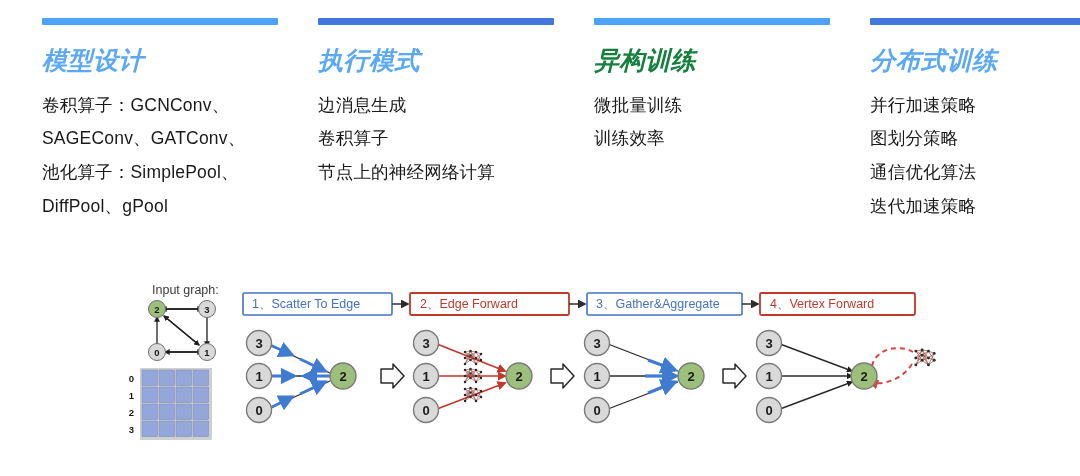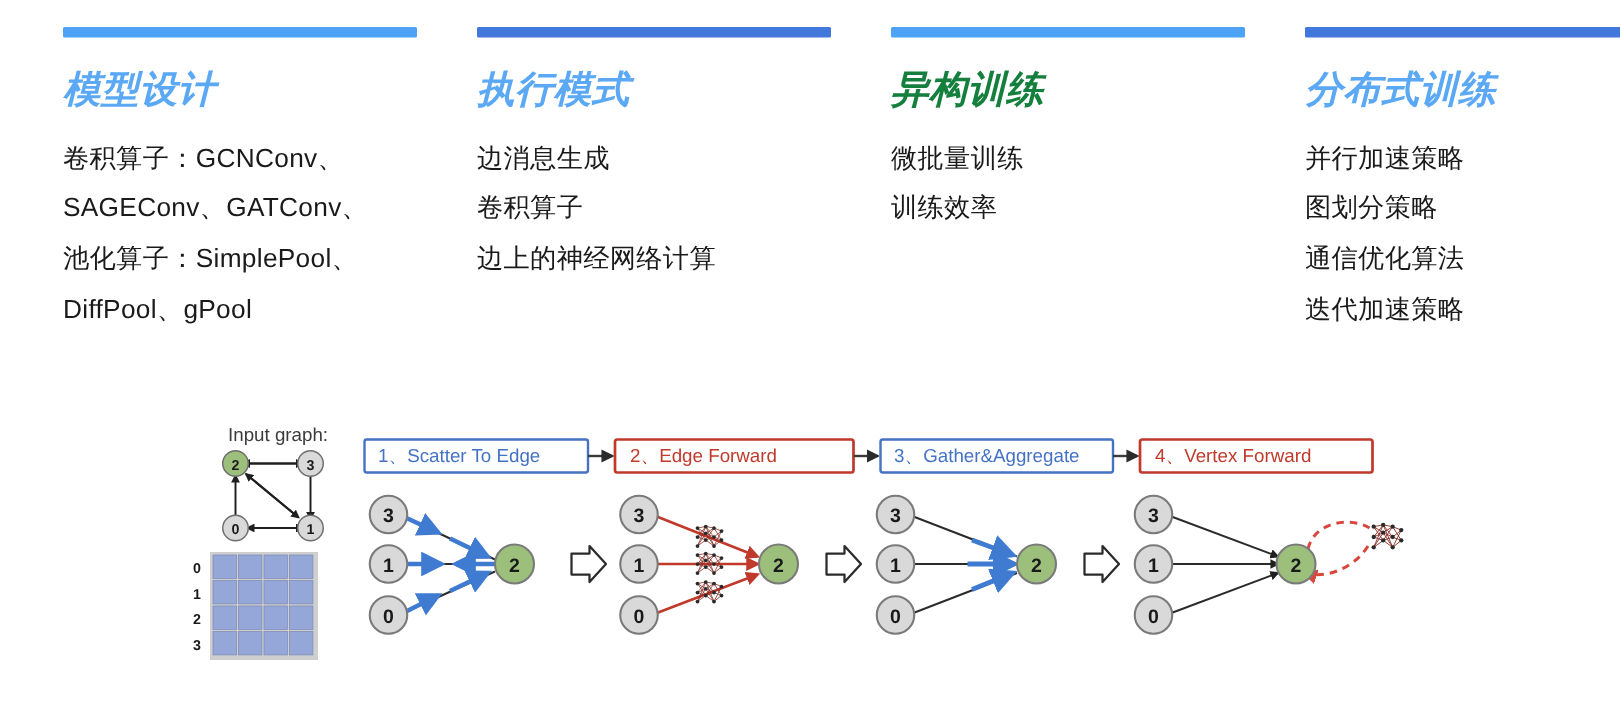--- a/index.html
+++ b/index.html
@@ -94,21 +94,21 @@
         <li class="col-item">DiffPool、gPool</li>
       </ul>
     </div>
 
     <div class="column">
       <div class="col-bar" id="bar1" style="background: rgb(66, 119, 220);"></div>
       <div class="col-title" id="t1" style="color: rgb(91, 168, 245); margin-top: 11px;">执行模式</div>
       <ul class="col-items">
         <li class="col-item">边消息生成</li>
         <li class="col-item">卷积算子</li>
-        <li class="col-item">边上的神经网络计算</li>
+        <li class="col-item">节点上的神经网络计算</li>
       </ul>
     </div>
 
     <div class="column">
       <div class="col-bar" id="bar2" style="background: rgb(79, 163, 247);"></div>
       <div class="col-title" id="t2" style="color: #15803d;">异构训练</div>
       <ul class="col-items">
         <li class="col-item">微批量训练</li>
         <li class="col-item">训练效率</li>
       </ul>

